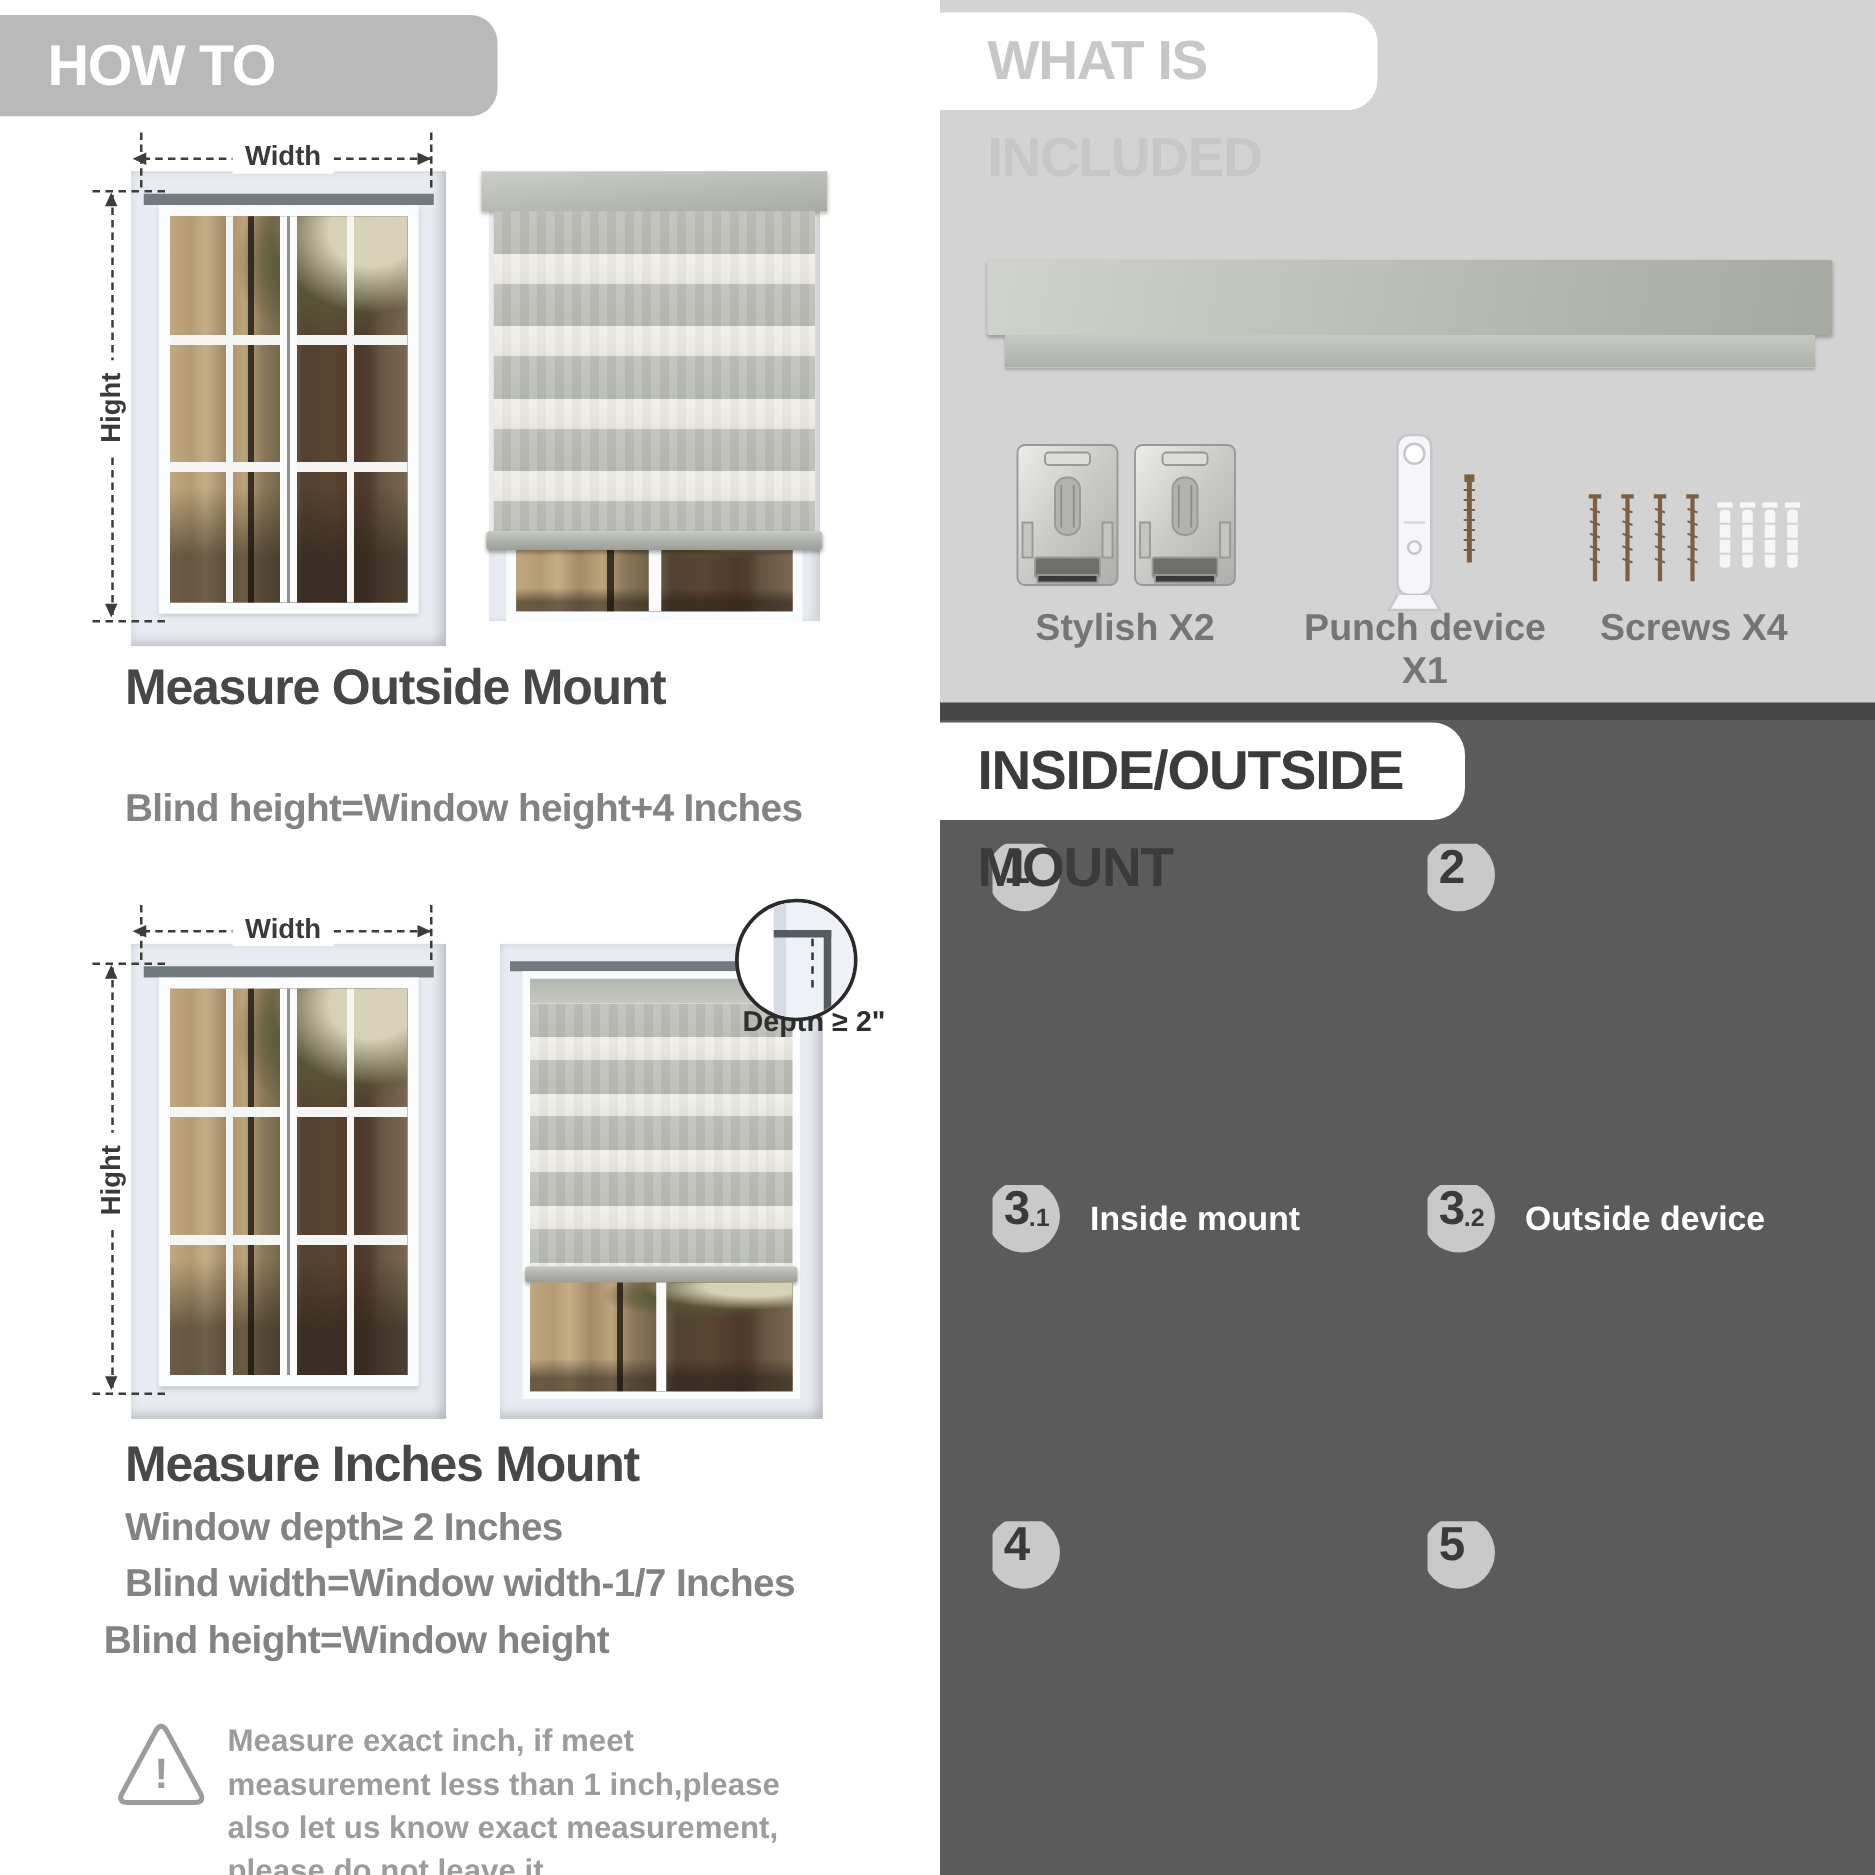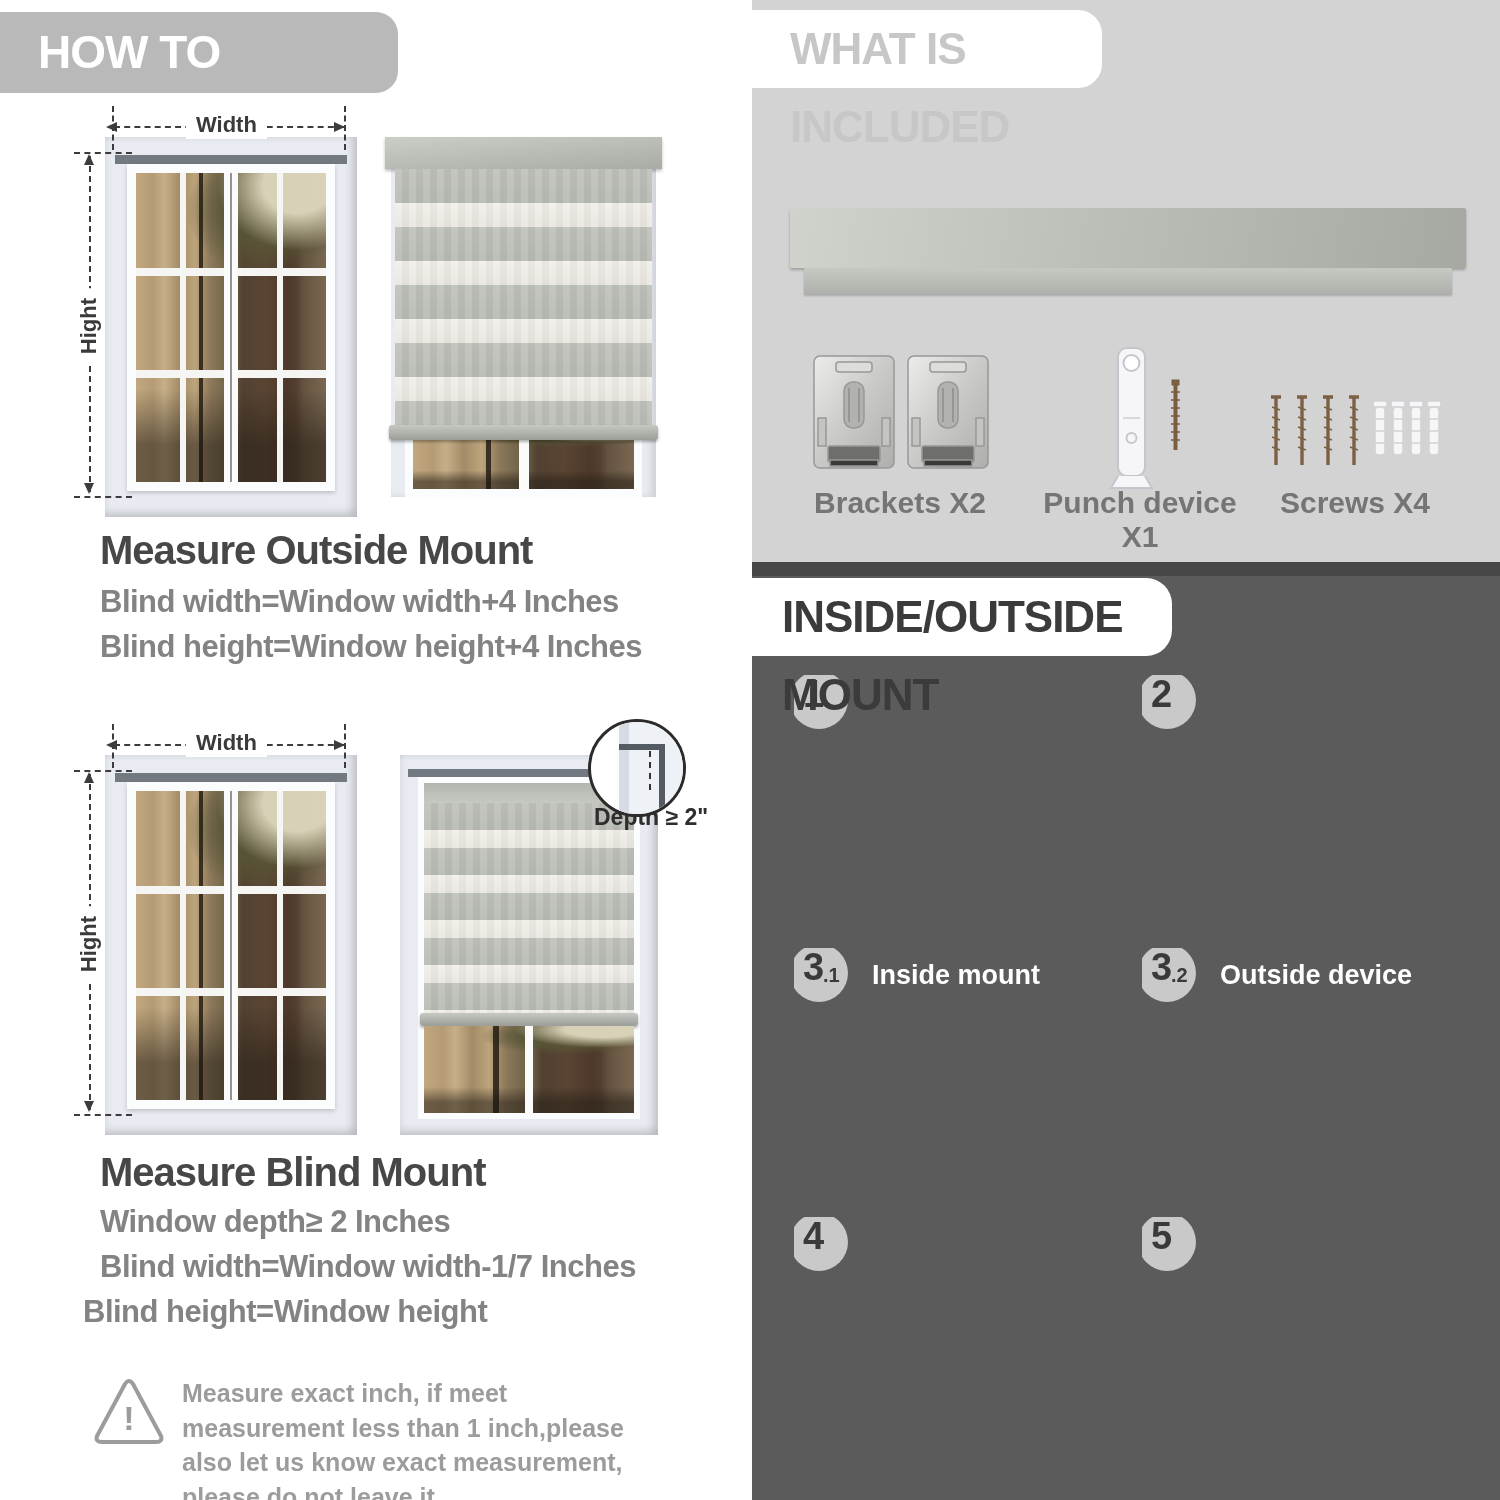--- a/index.html
+++ b/index.html
@@ -137,21 +137,20 @@
       <div class="glass refl" style="left:8px;right:8px;top:8px;bottom:8px;">
         <div class="abs" style="left:calc(50% - 5px);top:0;bottom:0;width:10px;background:#fbfbfb;"></div>
       </div>
     </div>
     <div class="abs b-cassette" style="left:0;right:0;top:0;height:32px;"></div>
     <div class="abs b-stripes" style="left:10px;right:10px;top:32px;height:256px;"></div>
     <div class="abs b-rail" style="left:4px;right:4px;top:288px;height:15px;"></div>
   </div>
 
   <div class="abs sec-title" style="left:100px;top:528px;text-align:right;">Measure Outside Mount</div>
-  <div class="abs sec-line" style="left:100px;top:584px;">Blind width=Window width+4 Inches</div>
   <div class="abs sec-line" style="left:100px;top:629px;">Blind height=Window height+4 Inches</div>
 
   <div class="abs winphoto" style="left:105px;top:755px;">
     <div class="toptrack"></div>
     <div class="innerframe">
       <div class="glass refl">
         <div class="gridlines"></div>
       </div>
     </div>
   </div>
@@ -182,21 +181,21 @@
     </div>
   </div>
 
   <div class="abs magnifier" style="left:588px;top:719px;">
     <div class="mg-wall"></div>
     <div class="mg-L"></div>
     <div class="mg-dash"></div>
   </div>
   <div class="abs depth-label" style="left:594px;top:804px;">Depth ≥ 2"</div>
 
-  <div class="abs sec-title" style="left:100px;top:1150px;">Measure Blind Mount</div>
+  <div class="abs sec-title" style="left:100px;top:1150px;">Measure Inches Mount</div>
   <div class="abs sec-line" style="left:100px;top:1204px;">Window depth≥ 2 Inches</div>
   <div class="abs sec-line" style="left:100px;top:1249px;">Blind width=Window width-1/7 Inches</div>
   <div class="abs sec-line" style="left:83px;top:1294px;">Blind height=Window height</div>
 
   <svg class="abs" style="left:92px;top:1378px;" width="74" height="70" viewBox="0 0 74 70">
     <path d="M33 6 L5 58 Q3 64 10 64 L64 64 Q71 64 69 58 L41 6 Q37 0 33 6 Z" fill="none" stroke="#9c9c9c" stroke-width="4" stroke-linejoin="round"></path>
     <text x="37" y="52" text-anchor="middle" font-size="34" font-weight="bold" fill="#9c9c9c" font-family="Liberation Sans, sans-serif">!</text>
   </svg>
   <div class="abs warn-text" style="left:182px;top:1376px;">Measure exact inch, if meet measurement less than 1 inch,please also let us know exact measurement, please do not leave it</div>
 
@@ -296,21 +295,21 @@
       <g transform="translate(166,8)">
           <rect x="-7" y="0" width="14" height="6" rx="2"></rect>
           <rect x="-5" y="6" width="10" height="48" rx="4"></rect>
           <line x1="-5" y1="18" x2="5" y2="18"></line>
           <line x1="-5" y1="30" x2="5" y2="30"></line>
           <line x1="-5" y1="42" x2="5" y2="42"></line>
         </g>
     </g>
   </svg>
 
-  <div class="abs item-label" style="left:780px;top:486px;width:240px;">Brackets X2</div>
+  <div class="abs item-label" style="left:780px;top:486px;width:240px;">Stylish X2</div>
   <div class="abs item-label" style="left:1025px;top:486px;width:230px;">Punch device X1</div>
   <div class="abs item-label" style="left:1255px;top:486px;width:200px;">Screws X4</div>
 
   <div class="abs mount-header">INSIDE/OUTSIDE MOUNT</div>
 
   <div class="abs stepbox" style="left:790px;top:671px;height:204px;">
     <div class="badge">
         <span class="n">1</span>
         <span class="s"></span>
       </div>

